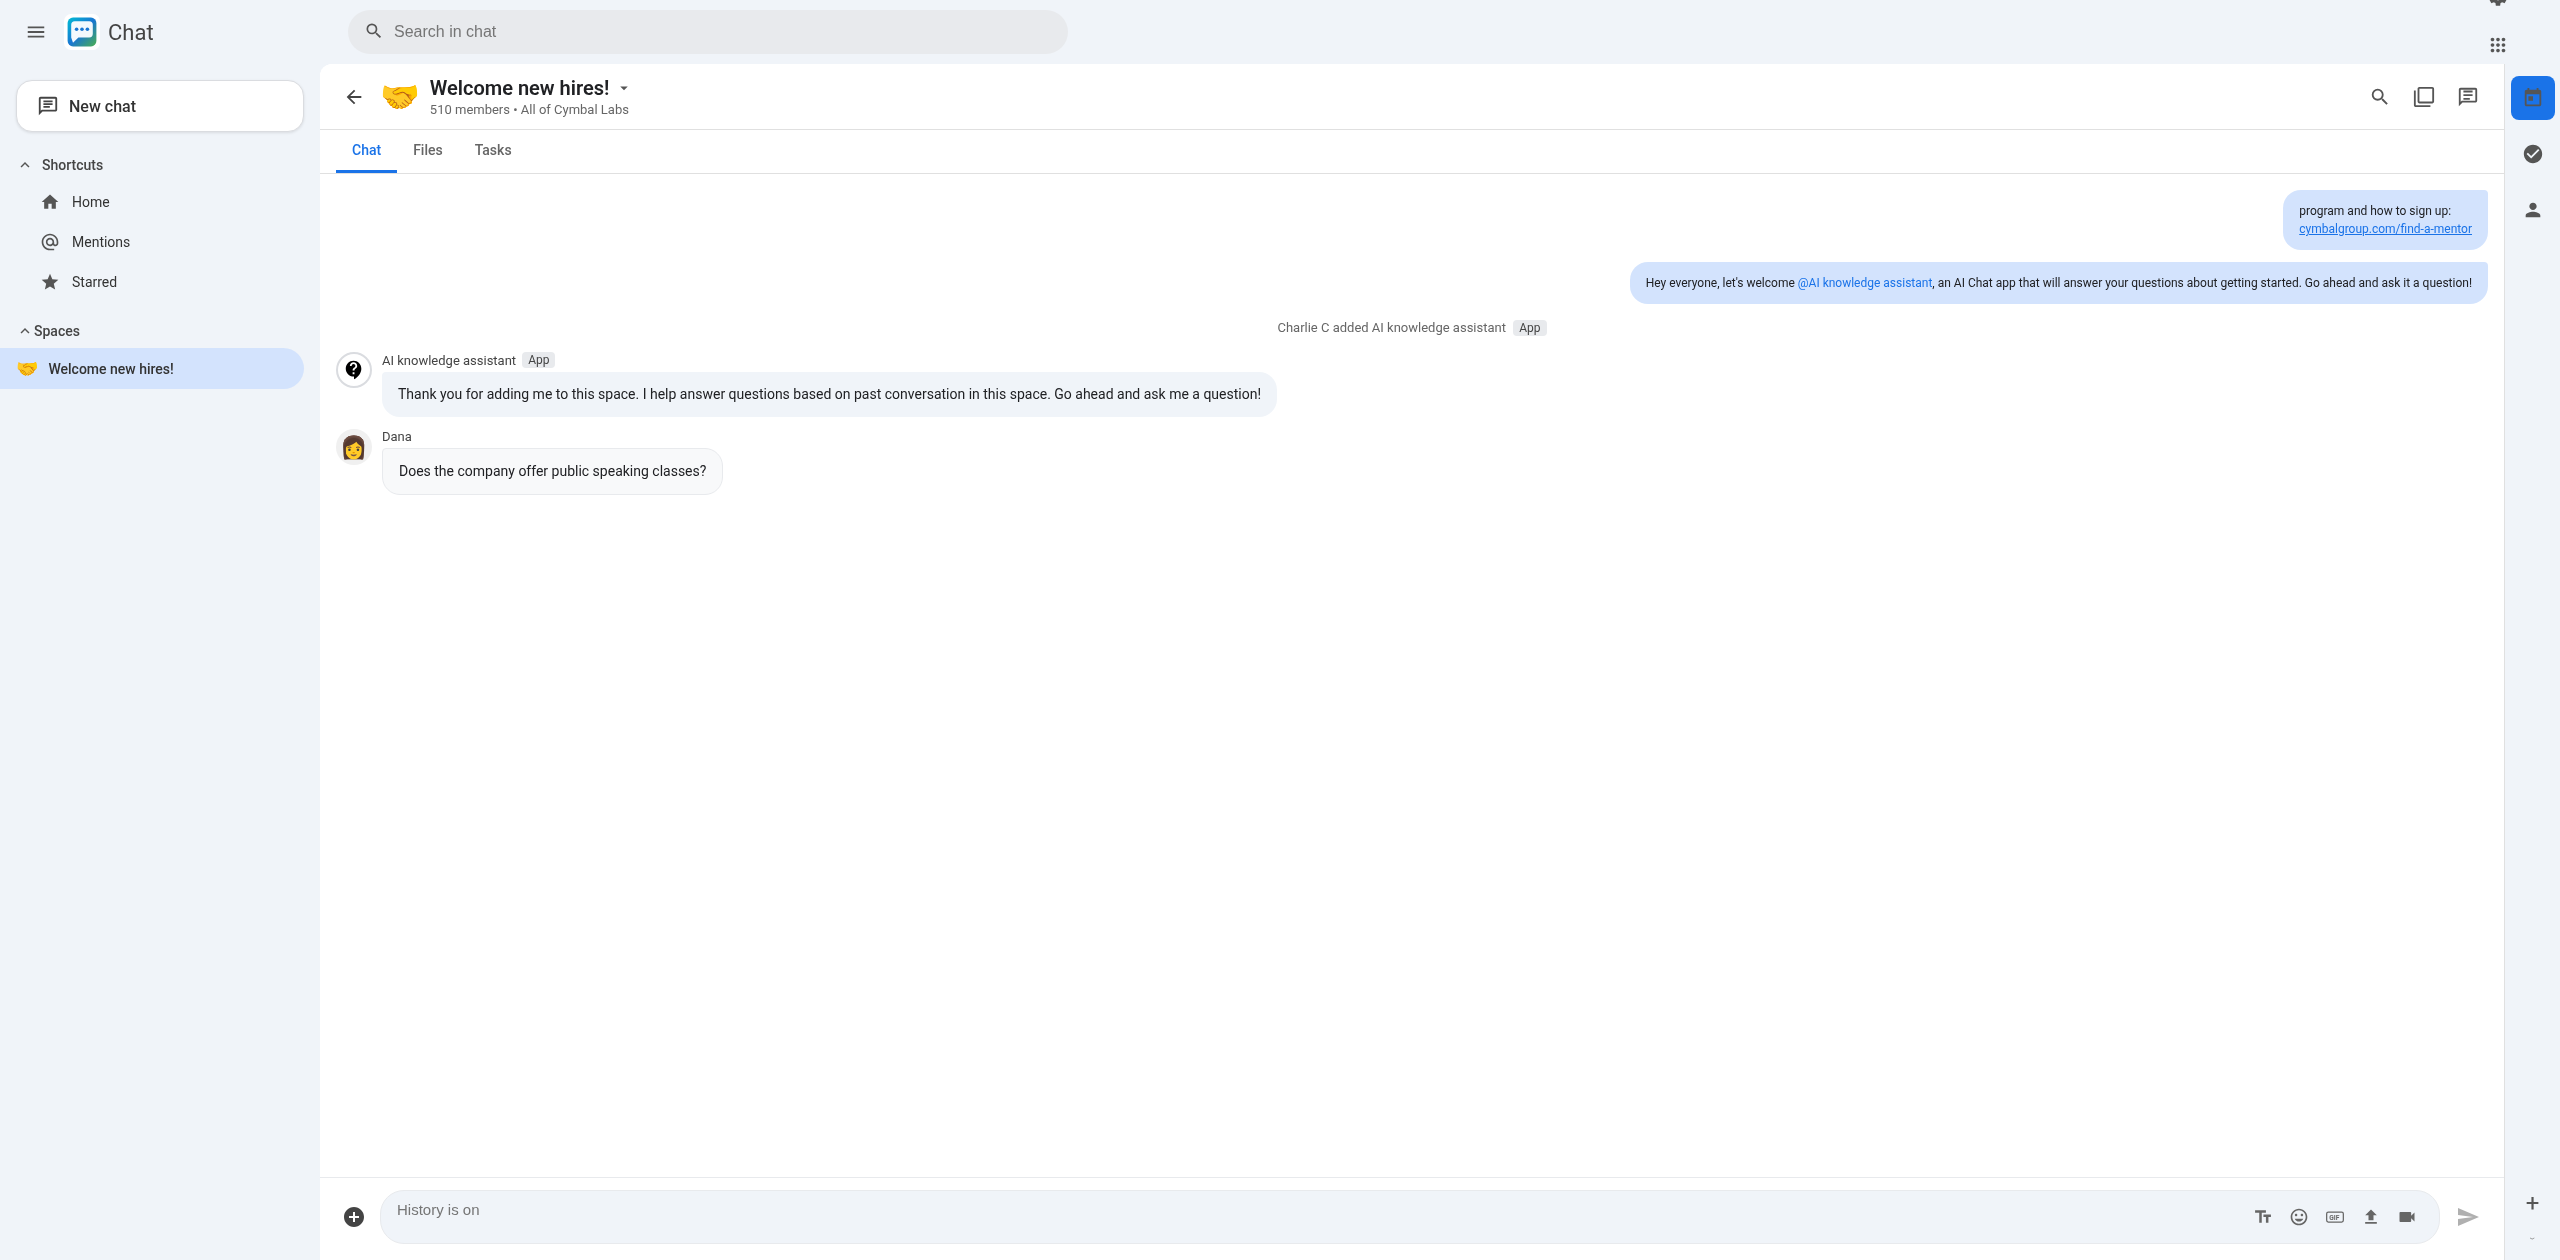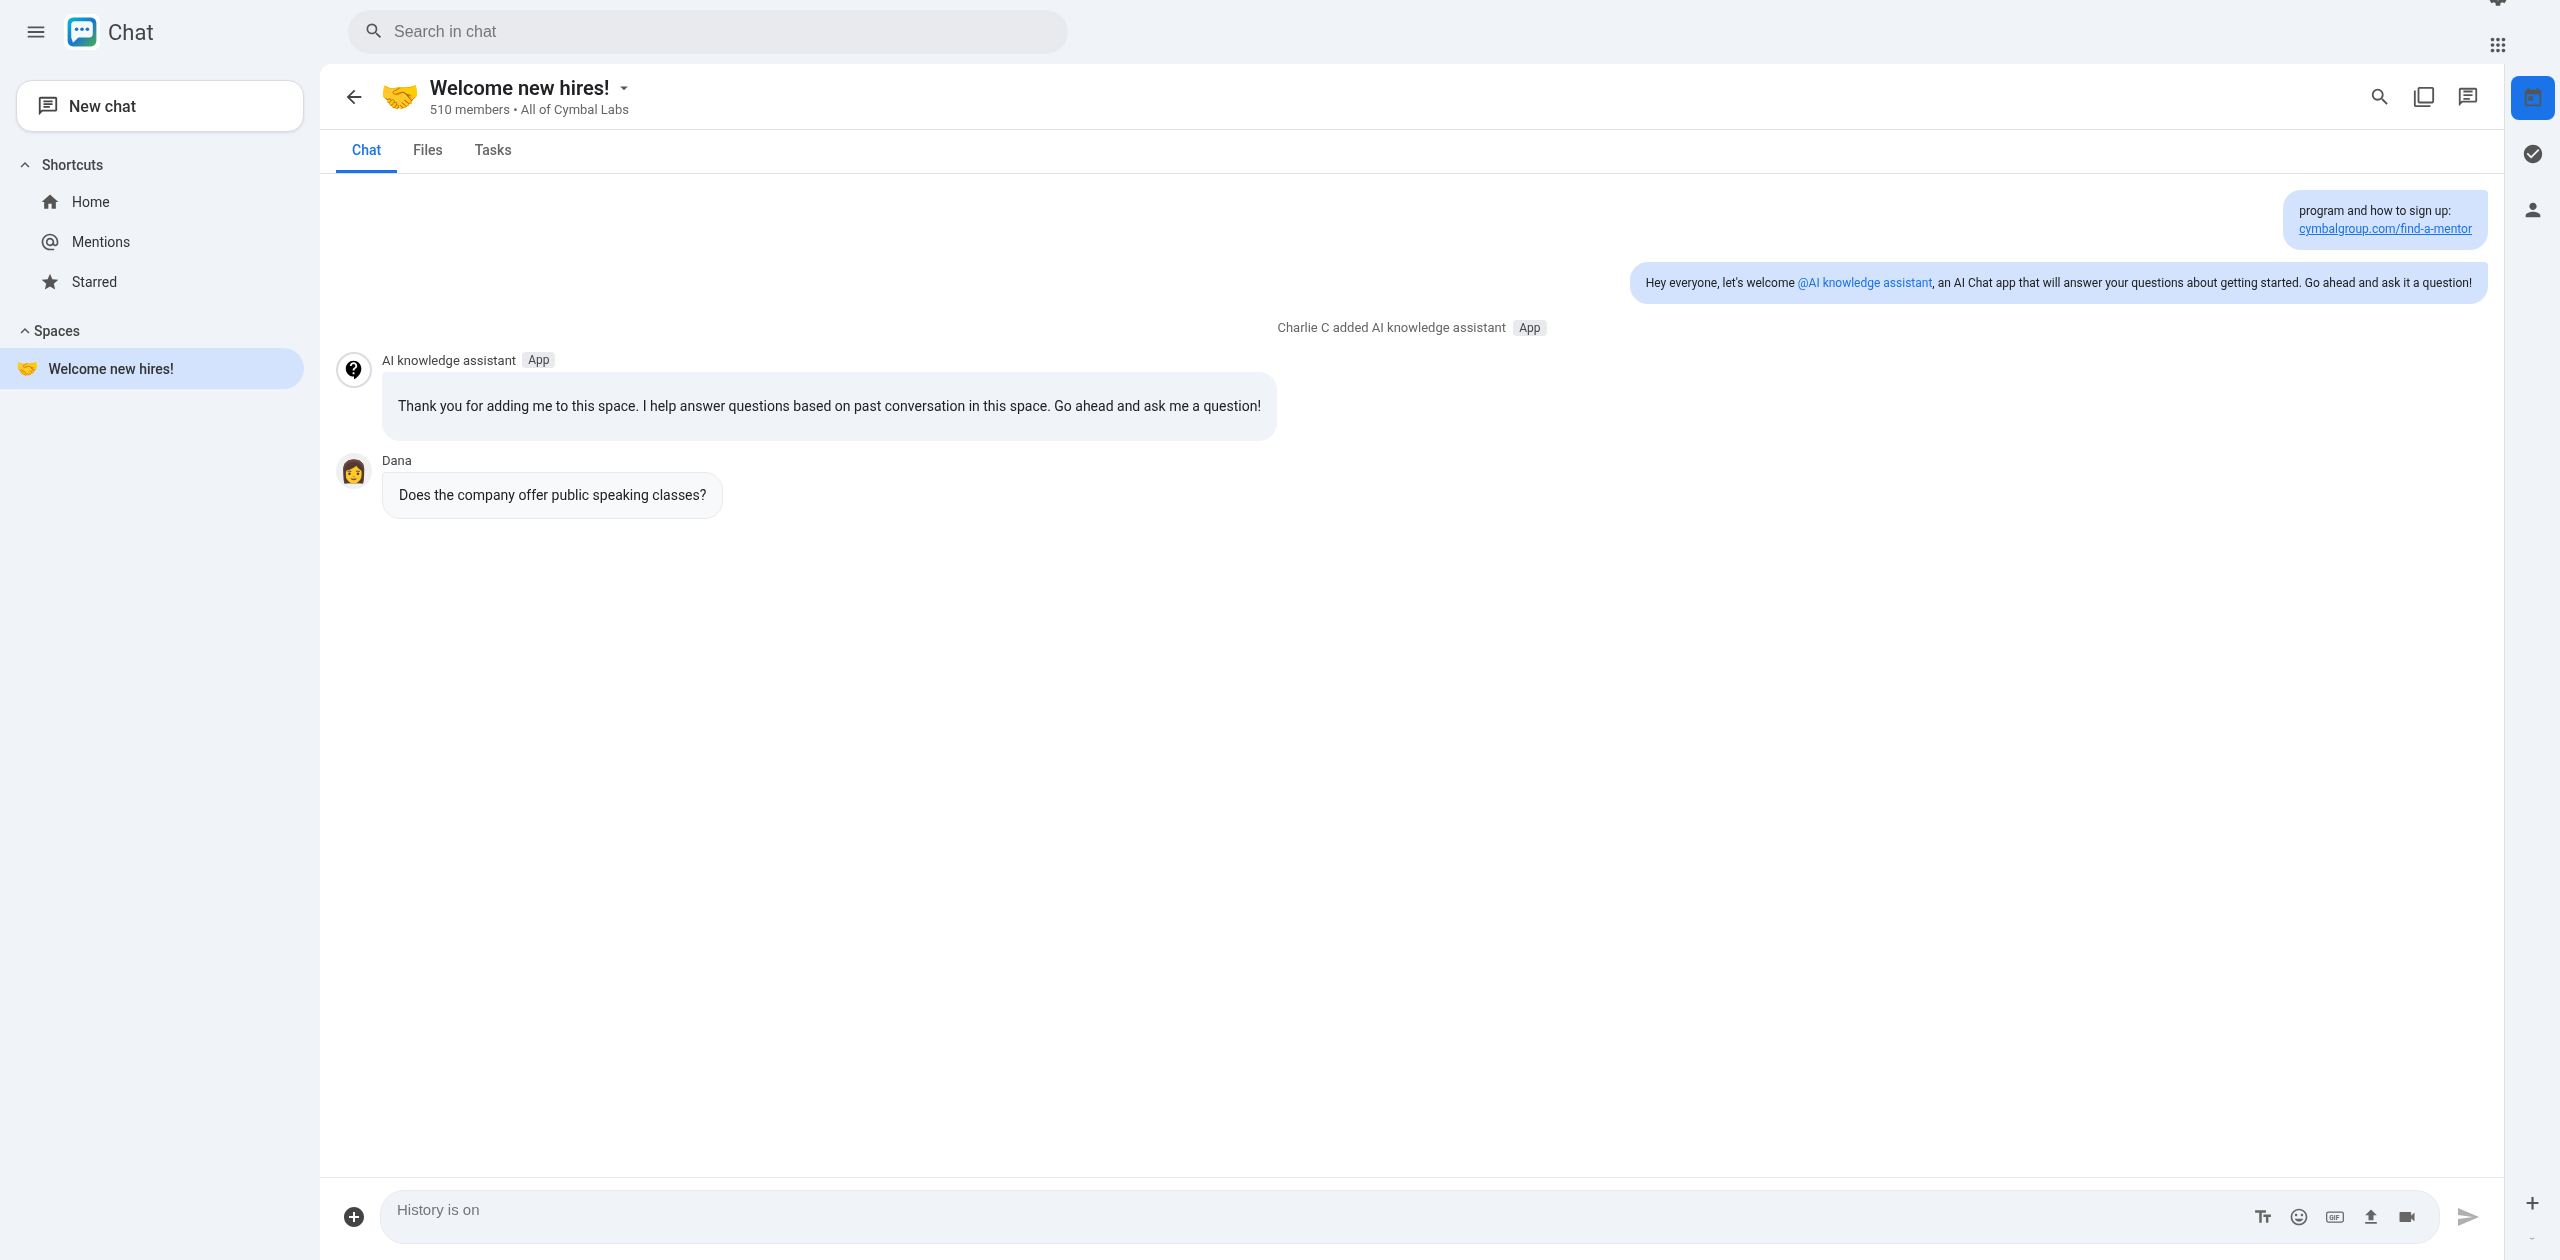--- a/index.html
+++ b/index.html
@@ -340,21 +340,21 @@
       display: inline-block;
       background: #e8eaed;
       border-radius: 4px;
       padding: 1px 6px;
       font-size: 12px;
       color: #444;
     }
     .msg-text-bubble {
       background: #f0f4f9;
       border-radius: 4px 18px 18px 18px;
-      padding: 24px 16px;
+      padding: 12px 16px;
       font-size: 14px;
       color: #202124;
       line-height: 1.5;
       display: inline-block;
       max-width: 80%;
     }
     .msg-text-bubble-light {
       background: #f8f9fa;
       border: 1px solid #e8eaed;
       border-radius: 4px 18px 18px 18px;

